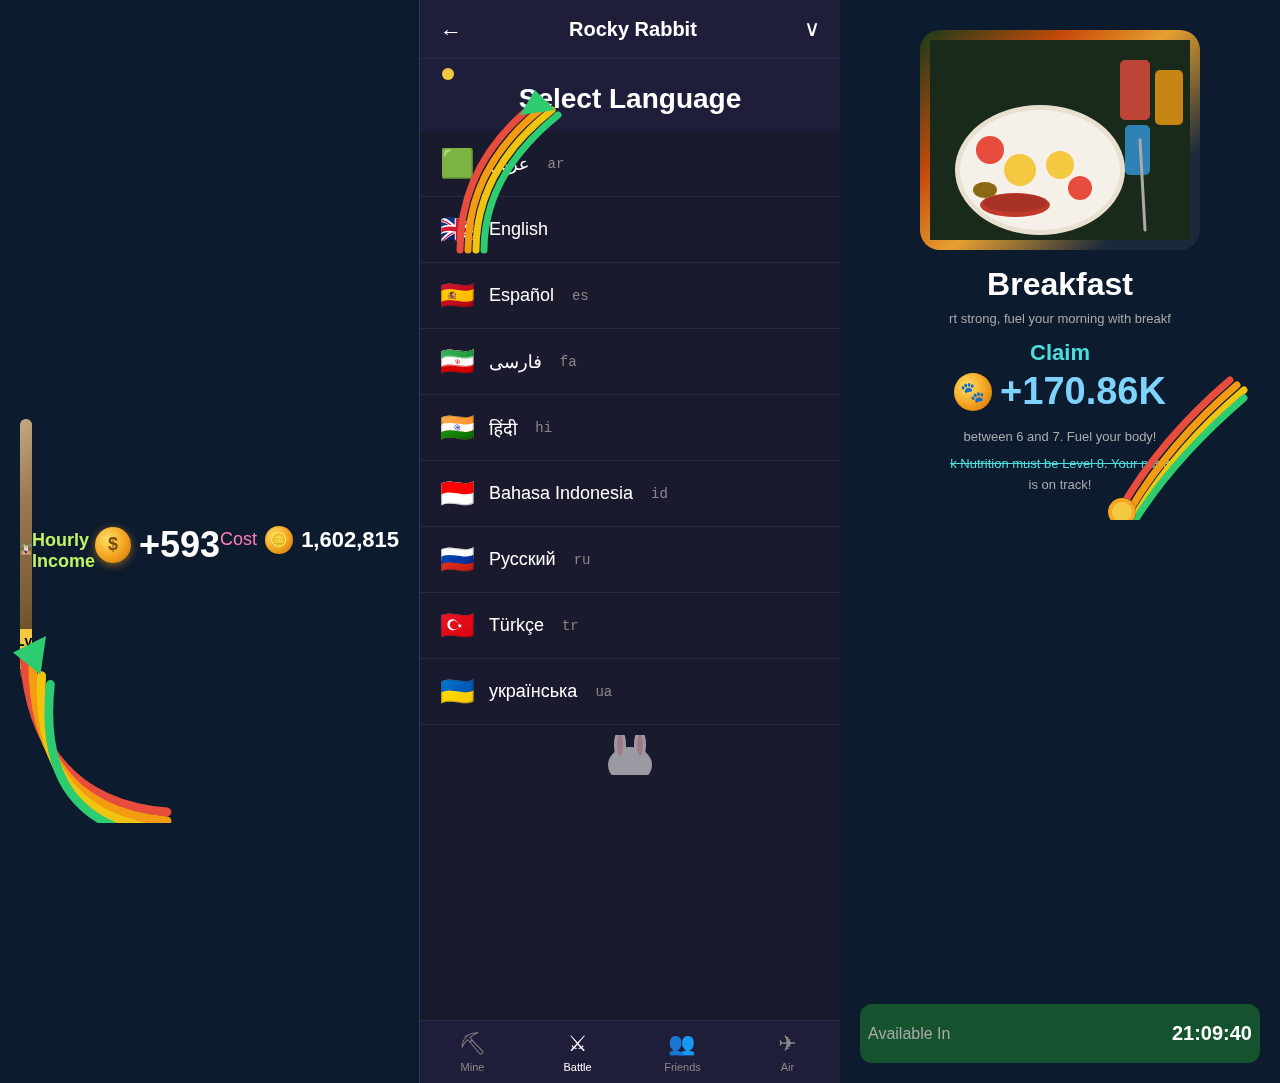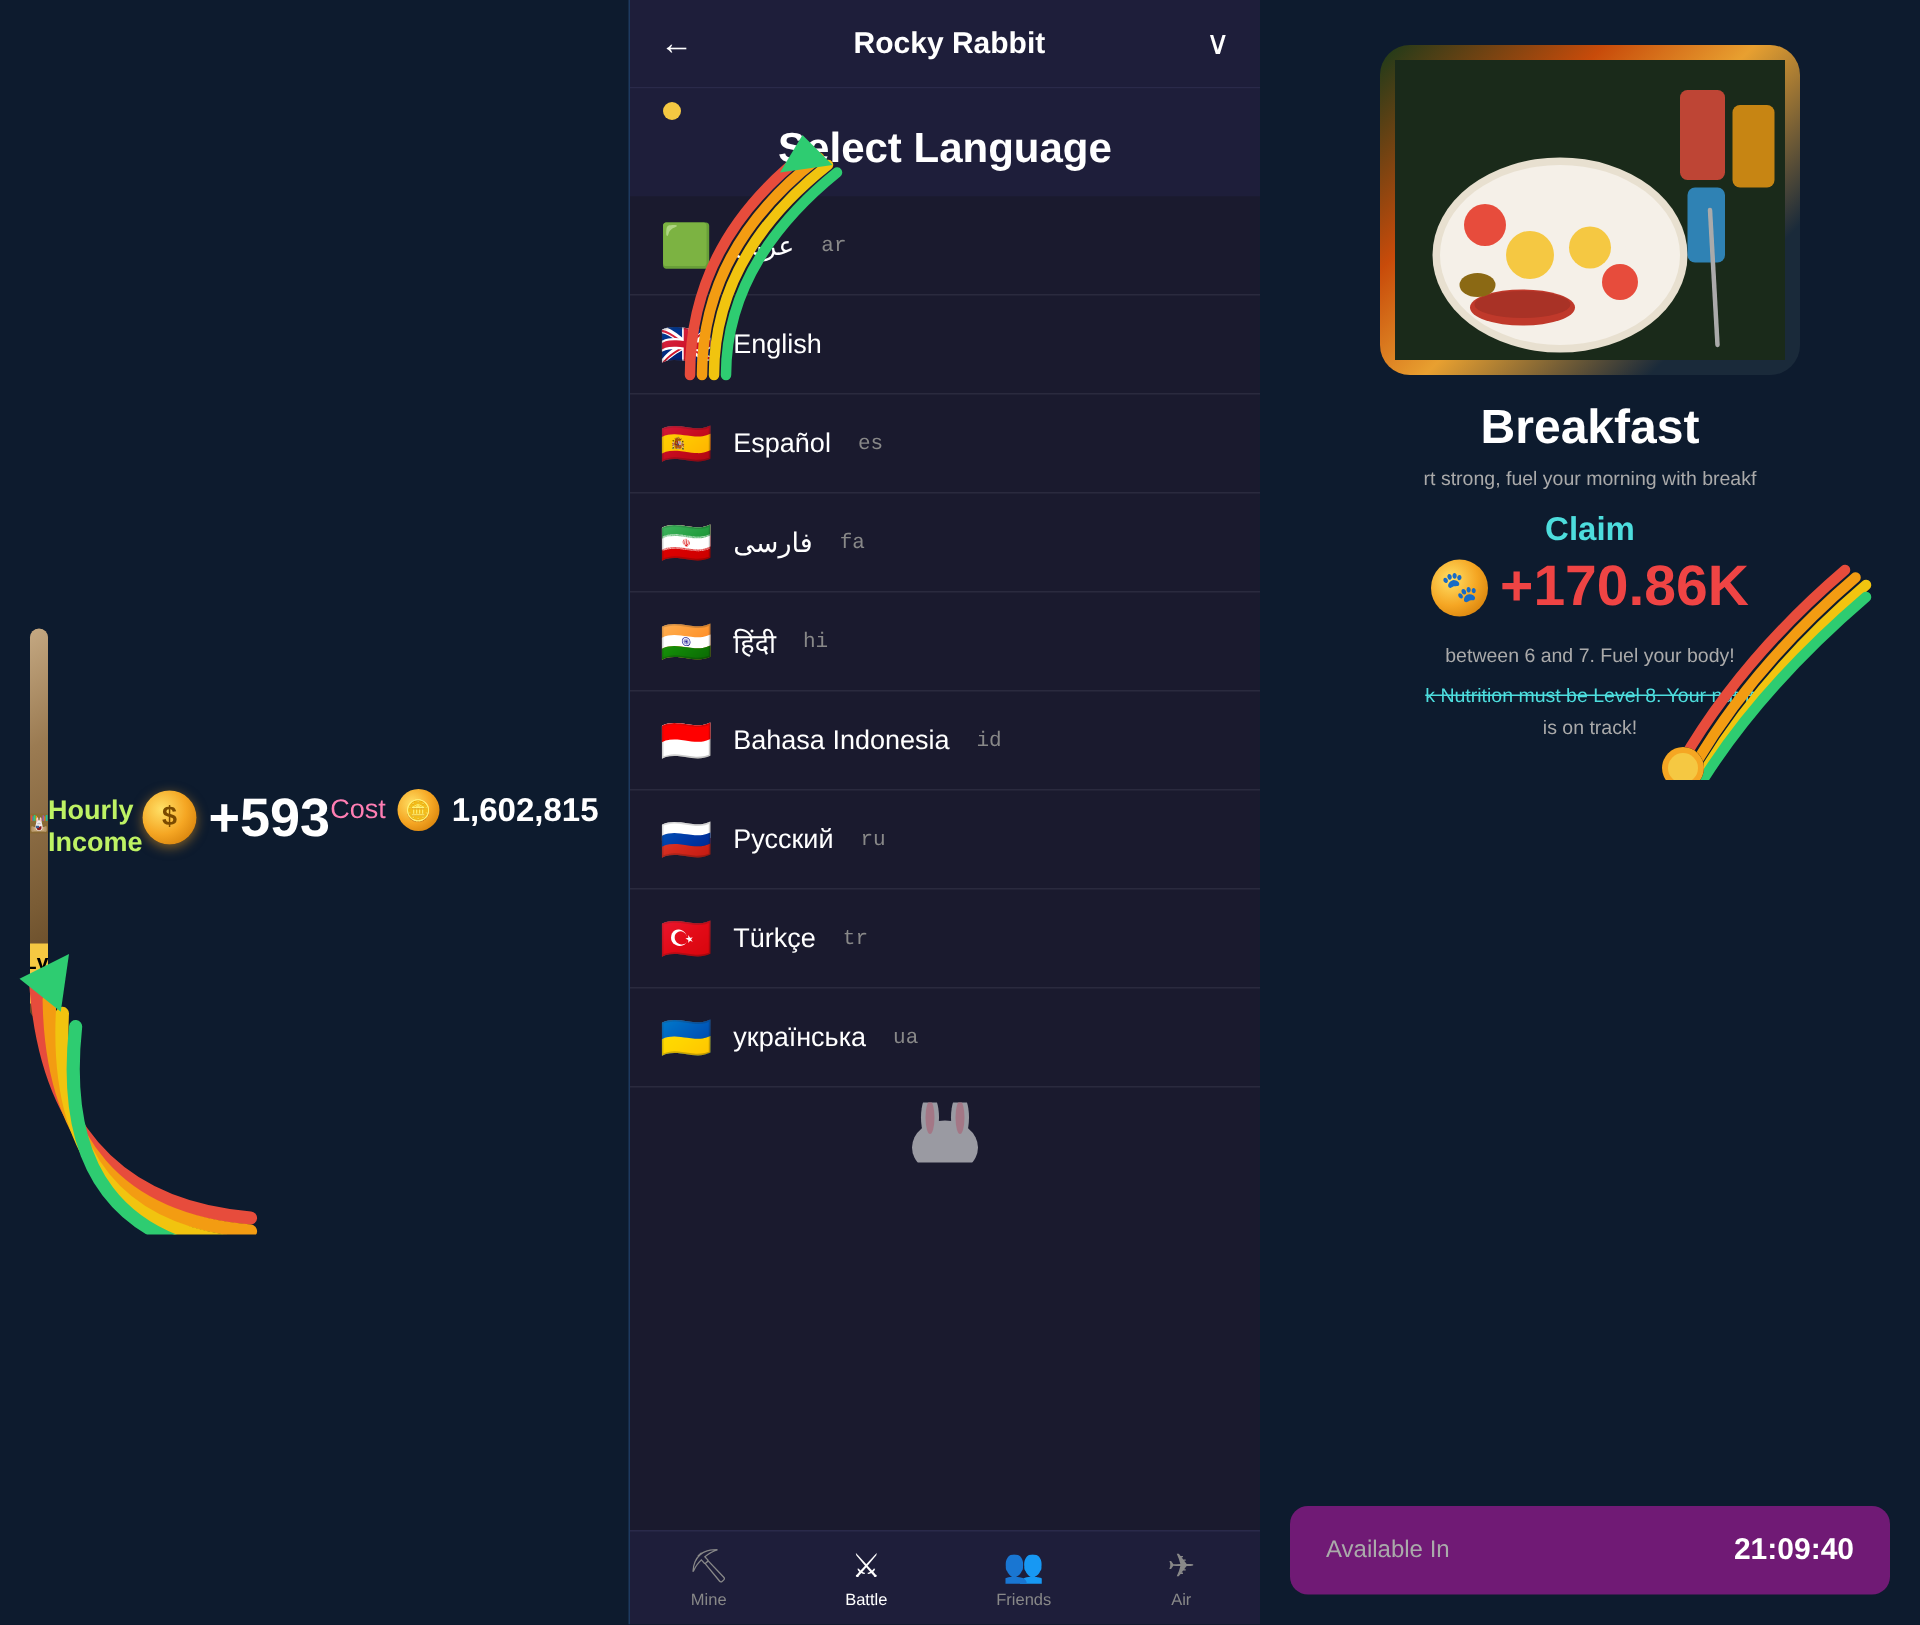--- a/index.html
+++ b/index.html
@@ -345,21 +345,21 @@
       height: 38px;
       border-radius: 50%;
       background: radial-gradient(circle at 35% 35%, #ffe066, #f5a623, #c87000);
       display: flex;
       align-items: center;
       justify-content: center;
       font-size: 20px;
     }
 
     .claim-amount {
-      color: #ef4444;
+      color: #7dd3fc;
       font-size: 38px;
       font-weight: bold;
     }
 
     .time-desc {
       color: #aaa;
       font-size: 13px;
       text-align: center;
       margin-bottom: 10px;
     }
@@ -371,27 +371,27 @@
       margin-bottom: 16px;
       line-height: 1.6;
     }
 
     .nutrition-strikethrough {
       text-decoration: line-through;
       color: #4ddddd;
     }
 
     .available-bar {
-      background: #701a75;
+      background: #14532d;
       border-radius: 12px;
       width: 100%;
       display: flex;
       align-items: center;
       justify-content: space-between;
-      padding: 18px 24px;
+      padding: 18px 8px;
       margin-top: auto;
       text-align: right;
     }
 
     .available-label {
       color: #aaa;
       font-size: 16px;
     }
 
     .available-time {

